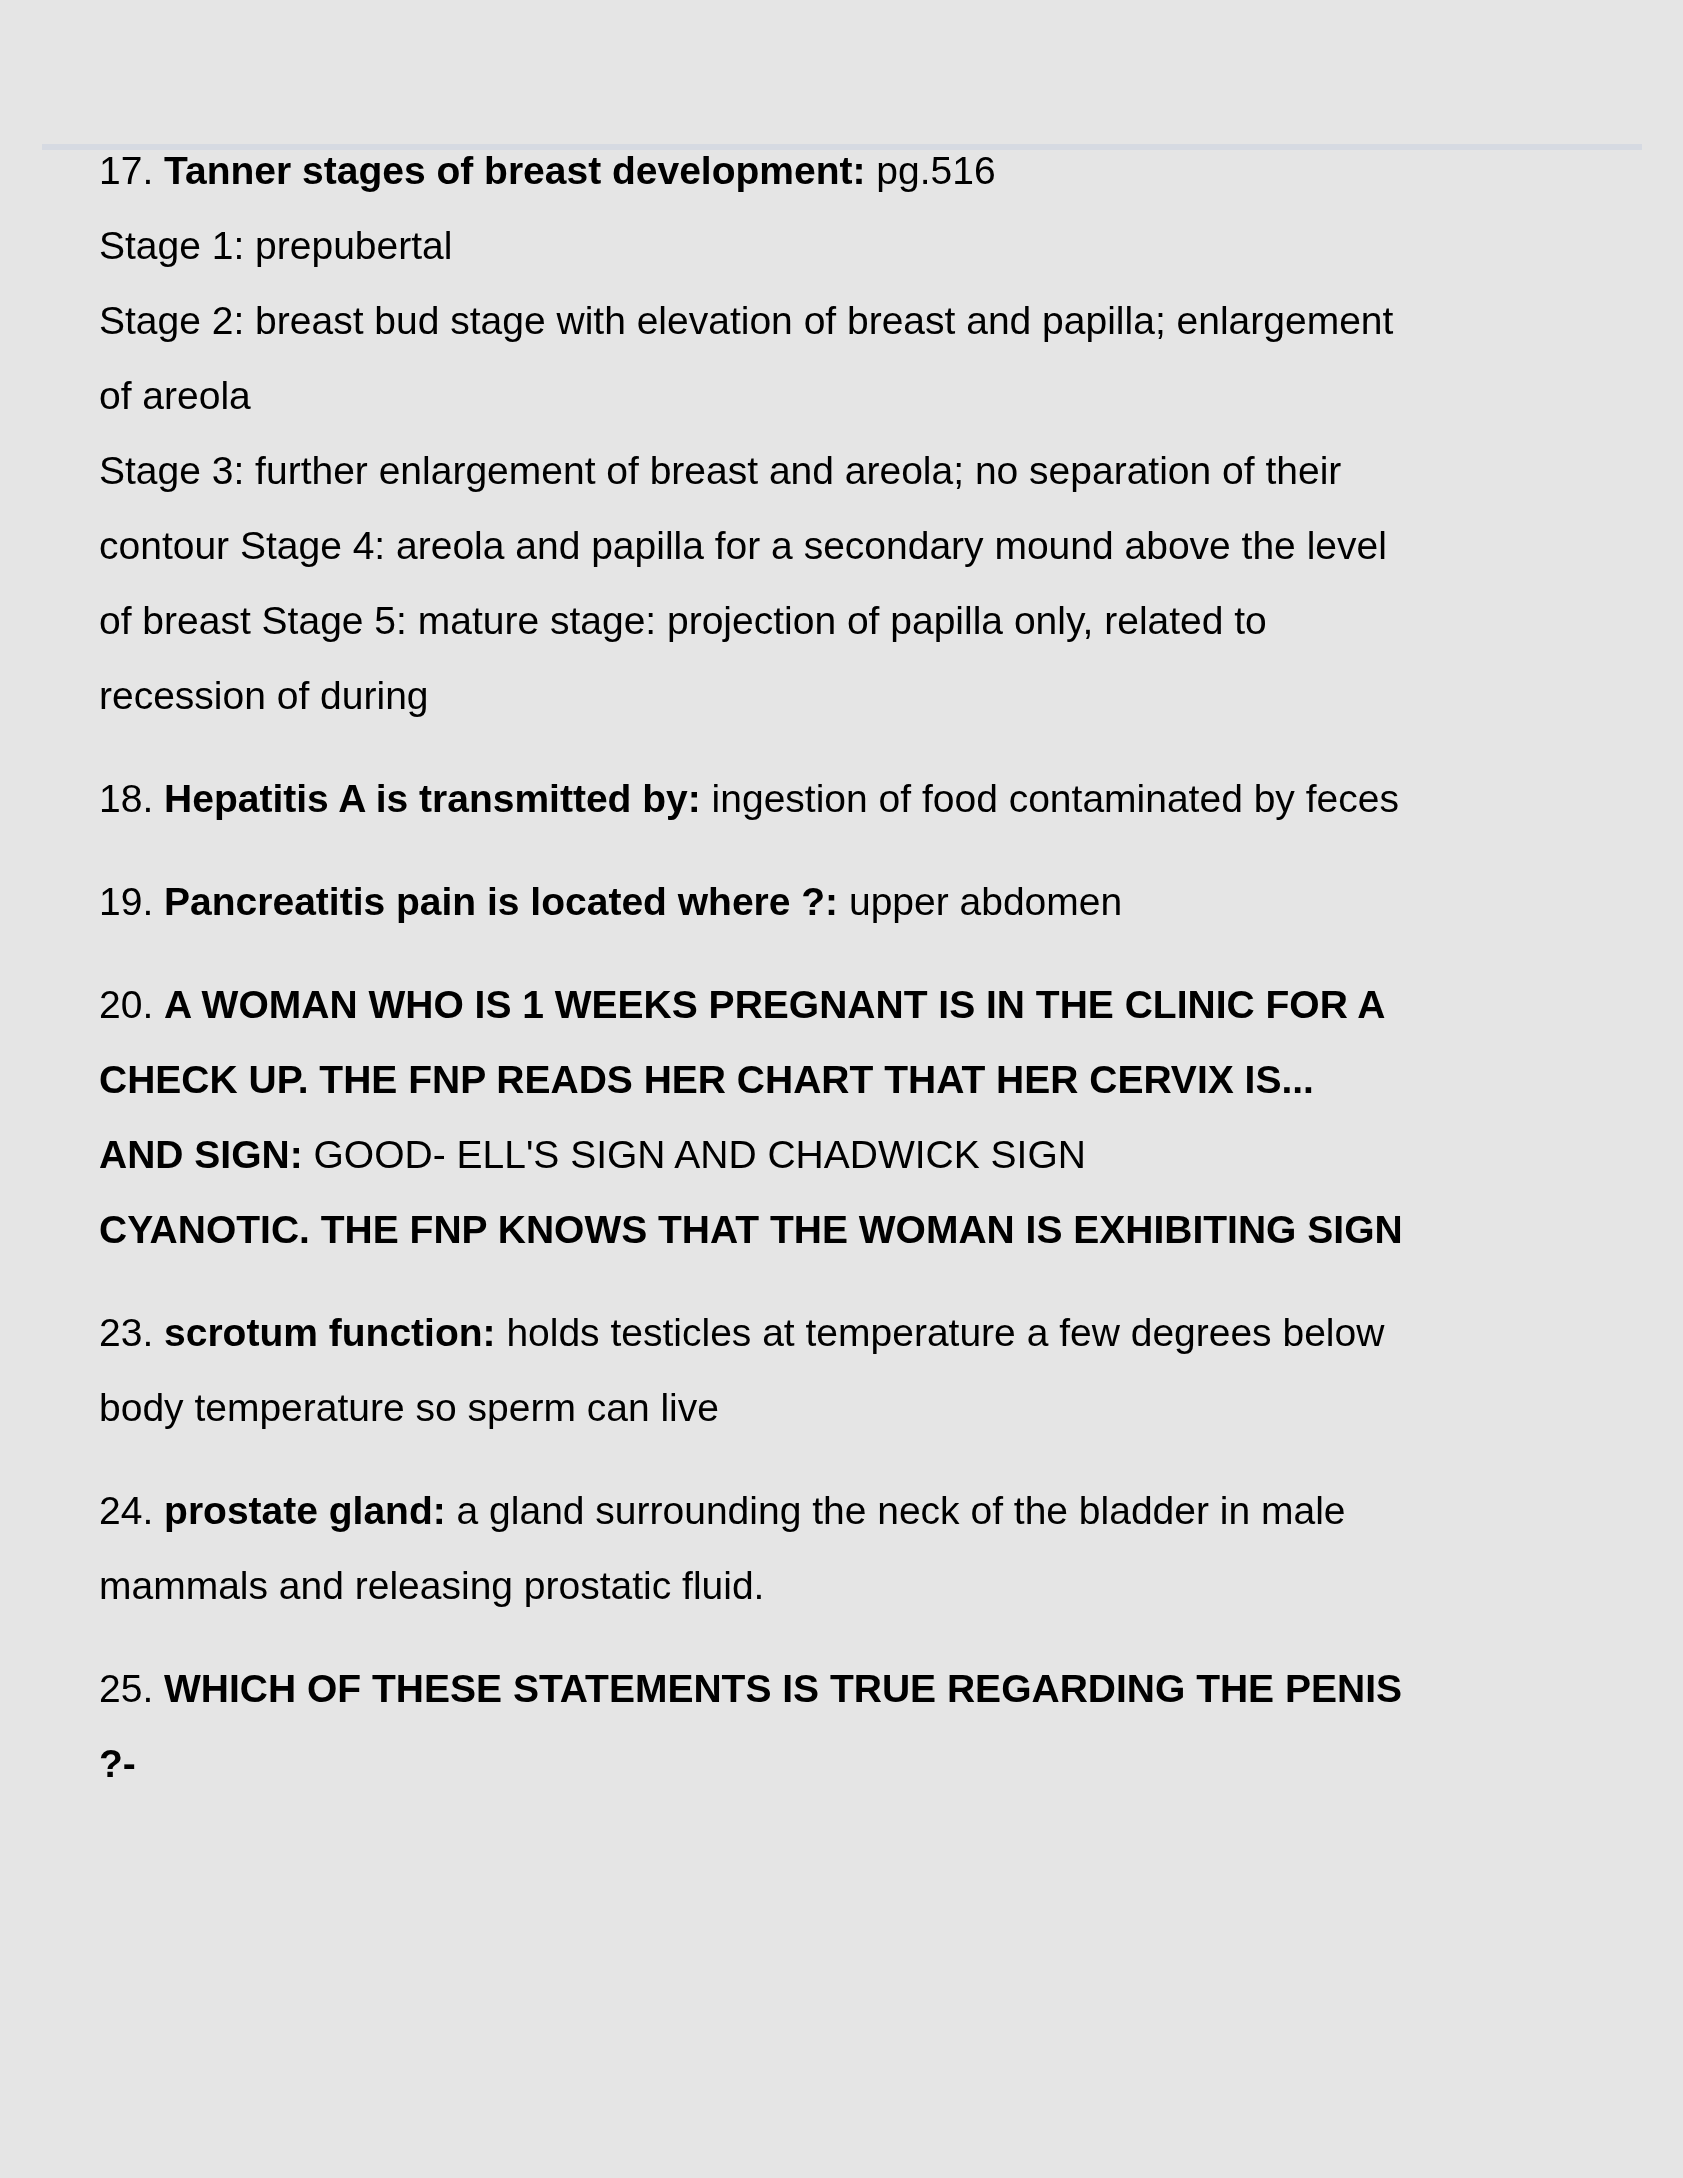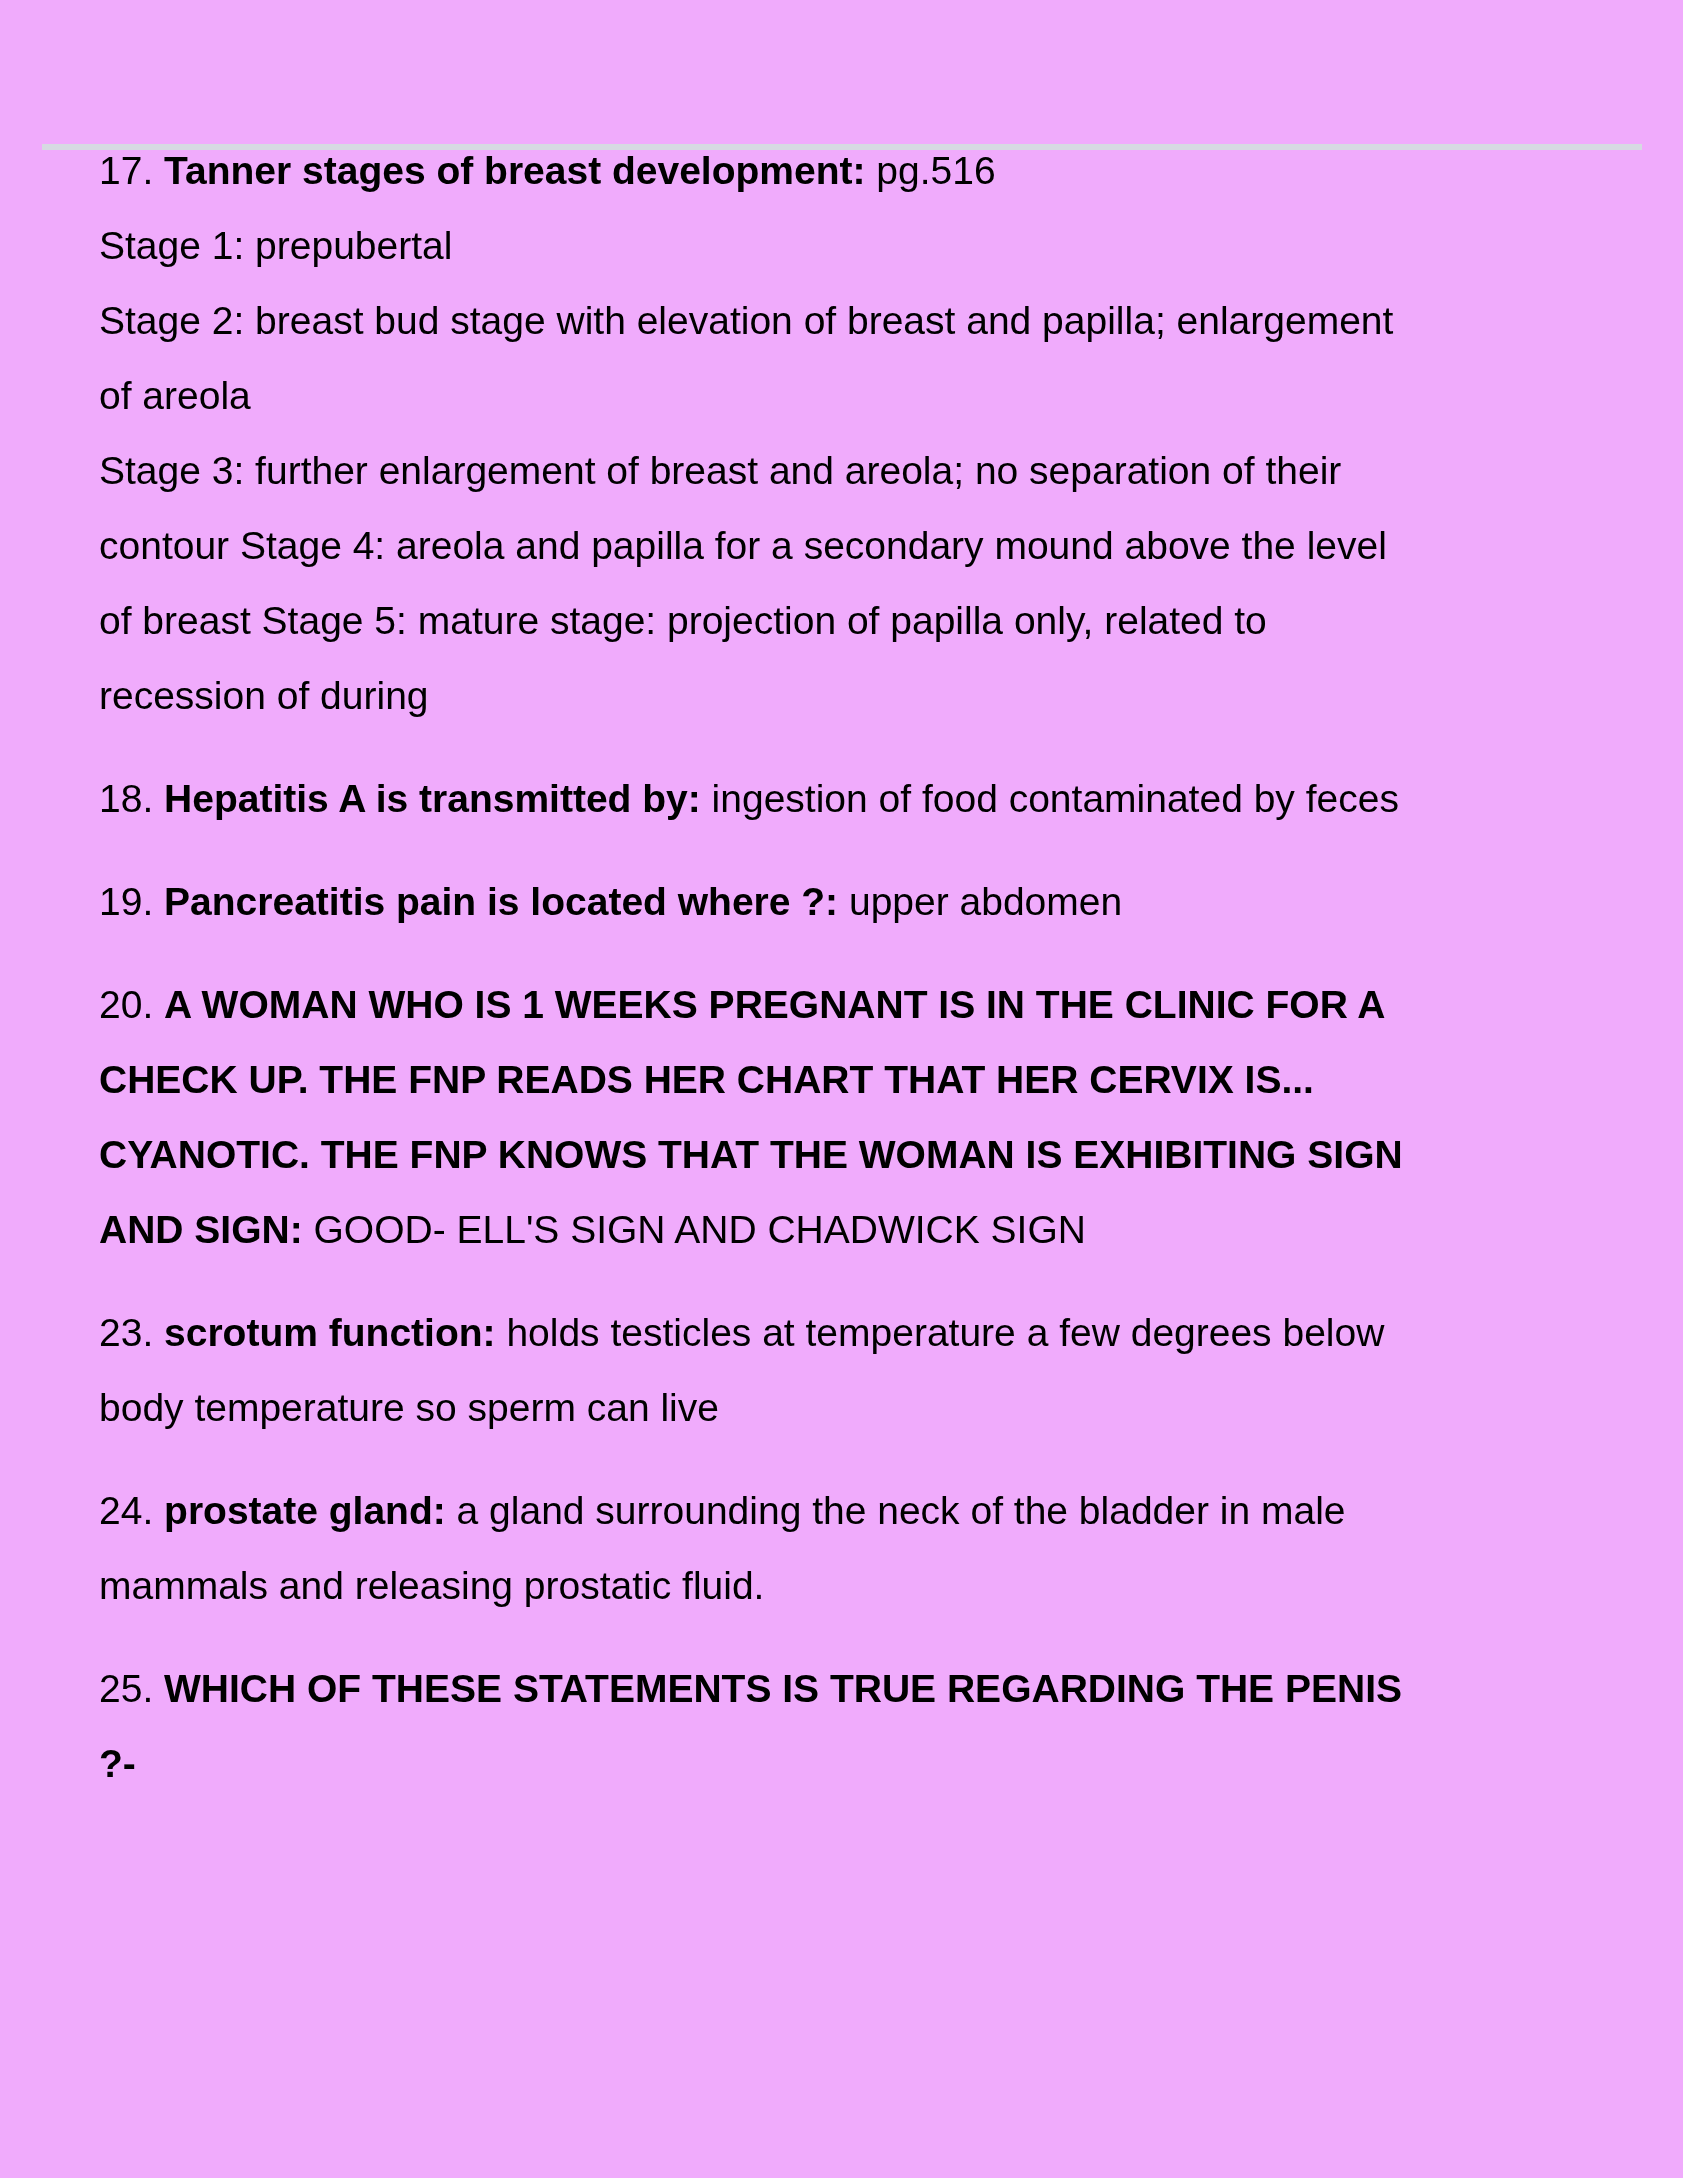--- a/index.html
+++ b/index.html
@@ -4,21 +4,21 @@
 <style>
   html, body {
     margin: 0;
     padding: 0;
     background: #ffffff;
   }
   .page {
     position: relative;
     width: 1683px;
     height: 2178px;
-    background: #f0abfc;
+    background: #e5e5e5;
     overflow: hidden;
     font-family: "Liberation Sans", sans-serif;
     color: #000000;
   }
   .top-rule {
     position: absolute;
     left: 42px;
     top: 144px;
     width: 1600px;
     height: 6px;
@@ -61,22 +61,22 @@
       </section>
       <section class="qa-item">
         <div class="text-line"><span class="seg-regular">18. </span><span class="seg-bold">Hepatitis A is transmitted by:</span><span class="seg-regular"> ingestion of food contaminated by feces</span></div>
       </section>
       <section class="qa-item">
         <div class="text-line"><span class="seg-regular">19. </span><span class="seg-bold">Pancreatitis pain is located where ?:</span><span class="seg-regular"> upper abdomen</span></div>
       </section>
       <section class="qa-item">
         <div class="text-line"><span class="seg-regular">20. </span><span class="seg-bold">A WOMAN WHO IS 1 WEEKS PREGNANT IS IN THE CLINIC FOR A</span></div>
         <div class="text-line"><span class="seg-bold">CHECK UP. THE FNP READS HER CHART THAT HER CERVIX IS...</span></div>
+        <div class="text-line"><span class="seg-bold">AND SIGN:</span><span class="seg-regular"> GOOD- ELL'S SIGN AND CHADWICK SIGN</span></div>
         <div class="text-line"><span class="seg-bold">CYANOTIC. THE FNP KNOWS THAT THE WOMAN IS EXHIBITING SIGN</span></div>
-        <div class="text-line"><span class="seg-bold">AND SIGN:</span><span class="seg-regular"> GOOD- ELL'S SIGN AND CHADWICK SIGN</span></div>
       </section>
       <section class="qa-item">
         <div class="text-line"><span class="seg-regular">23. </span><span class="seg-bold">scrotum function:</span><span class="seg-regular"> holds testicles at temperature a few degrees below</span></div>
         <div class="text-line"><span class="seg-regular">body temperature so sperm can live</span></div>
       </section>
       <section class="qa-item">
         <div class="text-line"><span class="seg-regular">24. </span><span class="seg-bold">prostate gland:</span><span class="seg-regular"> a gland surrounding the neck of the bladder in male</span></div>
         <div class="text-line"><span class="seg-regular">mammals and releasing prostatic fluid.</span></div>
       </section>
       <section class="qa-item">

